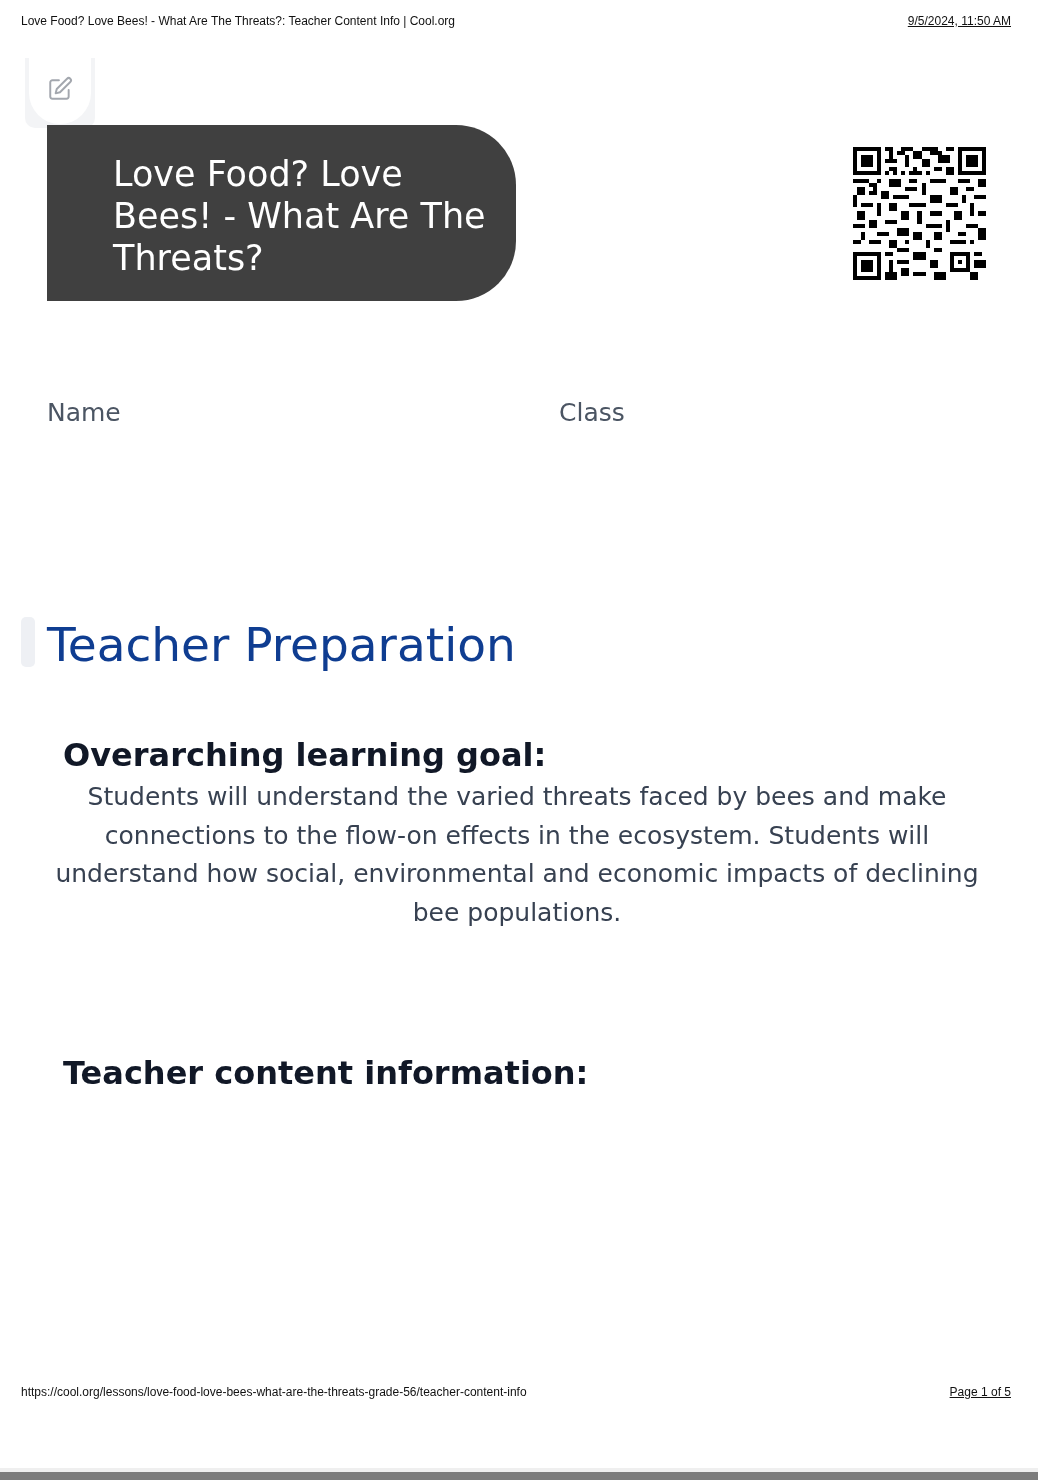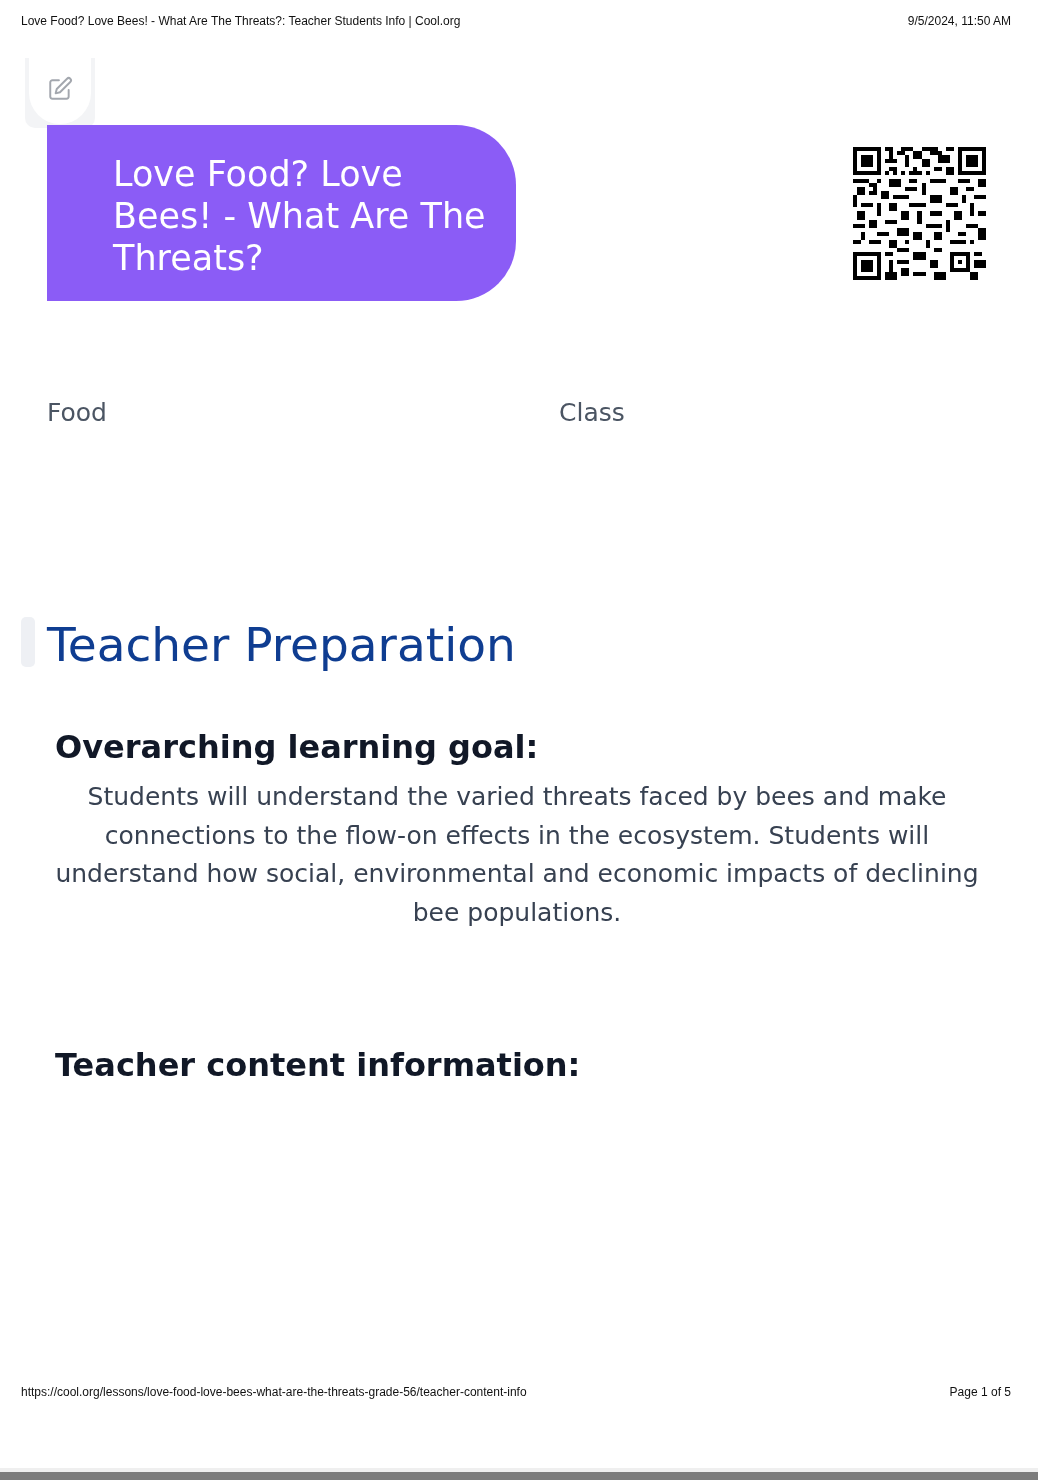--- a/index.html
+++ b/index.html
@@ -3,52 +3,52 @@
 <meta charset="utf-8">
 <style>
   html, body { margin:0; padding:0; background:#ffffff; }
   body { width:1038px; height:1480px; position:relative; overflow:hidden;
          font-family:"DejaVu Sans", sans-serif; color:#111827; }
   .print-header, .print-footer { position:absolute; left:0; width:1038px;
          font-family:"Liberation Sans", sans-serif; font-size:12px; color:#111; }
   .print-header { top:14px; }
   .print-footer { top:1385px; }
   .ph-left { position:absolute; left:21px; }
-  .ph-right { position:absolute; right:27px; }
+  .ph-right { position:absolute; right:27px;text-decoration:underline; }
 
   .edit-tab { position:absolute; left:25px; top:58px; width:70px; height:70px;
        background:#f3f4f6; border-radius:0 0 10px 10px; }
   .edit-tab-inner { position:absolute; left:4px; top:0; width:62px; height:66px;
        background:#ffffff; border-radius:0 0 31px 31px; display:flex; align-items:center; justify-content:center; }
 
   .title-card { position:absolute; left:47px; top:125px; width:469px; height:176px;
-       background:#8b5cf6; border-radius:0 60px 60px 0; box-sizing:border-box; padding:28px 20px 0 66px; }
+       background:#404040; border-radius:0 60px 60px 0; box-sizing:border-box; padding:28px 20px 0 66px; }
   .title-text { color:#ffffff; font-size:35px; line-height:42px; font-weight:normal; margin:0; }
 
   .qr { position:absolute; left:853px; top:147px; width:133px; height:133px; }
 
   .field-label { position:absolute; top:398px; font-size:25px; color:#4b5563; }
 
   .section-marker { position:absolute; left:21px; top:617px; width:14px; height:50px;
        background:#eef0f4; border-radius:5px; }
   .section-title { position:absolute; left:47px; top:616px; margin:0; font-size:47px;
        font-weight:normal; color:#0f3d91; line-height:58px; }
-  .sub-heading { position:absolute; left:47px; margin:8px; font-size:32px; font-weight:bold;
+  .sub-heading { position:absolute; left:47px; margin:16px; font-size:32px; font-weight:bold;
        color:#111827; line-height:40px; }
   .body-text { position:absolute; left:47px; top:778px; width:940px; margin:0;
        font-size:25px; line-height:38.5px; color:#374151;text-align:center; }
 
   .bottom-bar { position:absolute; left:0; top:1472px; width:1038px; height:8px; background:#7c7c7c; }
   .bottom-bar-top { position:absolute; left:0; top:1468px; width:1038px; height:4px; background:#efefef; }
 </style>
 </head>
 <body>
 
 <div class="print-header">
-  <span class="ph-left">Love Food? Love Bees! - What Are The Threats?: Teacher Students Info | Cool.org</span>
+  <span class="ph-left">Love Food? Love Bees! - What Are The Threats?: Teacher Content Info | Cool.org</span>
   <span class="ph-right">9/5/2024, 11:50 AM</span>
 </div>
 
 <div class="edit-tab">
   <div class="edit-tab-inner">
     <span>
       <svg width="26" height="26" viewBox="0 0 24 24" fill="none" stroke="#a3a7ae" stroke-width="1.8" stroke-linecap="round" stroke-linejoin="round">
         <path d="M11 4H5a2 2 0 0 0-2 2v13a2 2 0 0 0 2 2h13a2 2 0 0 0 2-2v-6"></path>
         <path d="M18.5 2.5a2.1 2.1 0 0 1 3 3L12 15l-4 1 1-4 9.5-9.5z"></path>
       </svg>
@@ -163,21 +163,21 @@
       <rect x="8" y="31" width="3" height="2"></rect>
         <rect x="12" y="30" width="2" height="2"></rect>
         <rect x="15" y="31" width="3" height="1"></rect>
         <rect x="20" y="31" width="3" height="2"></rect>
         <rect x="29" y="31" width="2" height="2"></rect>
       <rect x="4" y="10" width="1" height="1" fill="#fff"></rect>
     </g>
   </svg>
 </div>
 
-<span class="field-label" style="left:47px;">Food</span>
+<span class="field-label" style="left:47px;">Name</span>
 <span class="field-label" style="left:523px;margin-left:36px;">Class</span>
 
 <div class="section-marker"></div>
 <h2 class="section-title">Teacher Preparation</h2>
 
 <h3 class="sub-heading" style="top:719px;">Overarching learning goal:</h3>
 <p class="body-text">Students will understand the varied threats faced by bees and make connections to the flow-on effects in the ecosystem. Students will understand how social, environmental and economic impacts of declining bee populations.</p>
 
 <h3 class="sub-heading" style="top:1037px;">Teacher content information:</h3>
 

